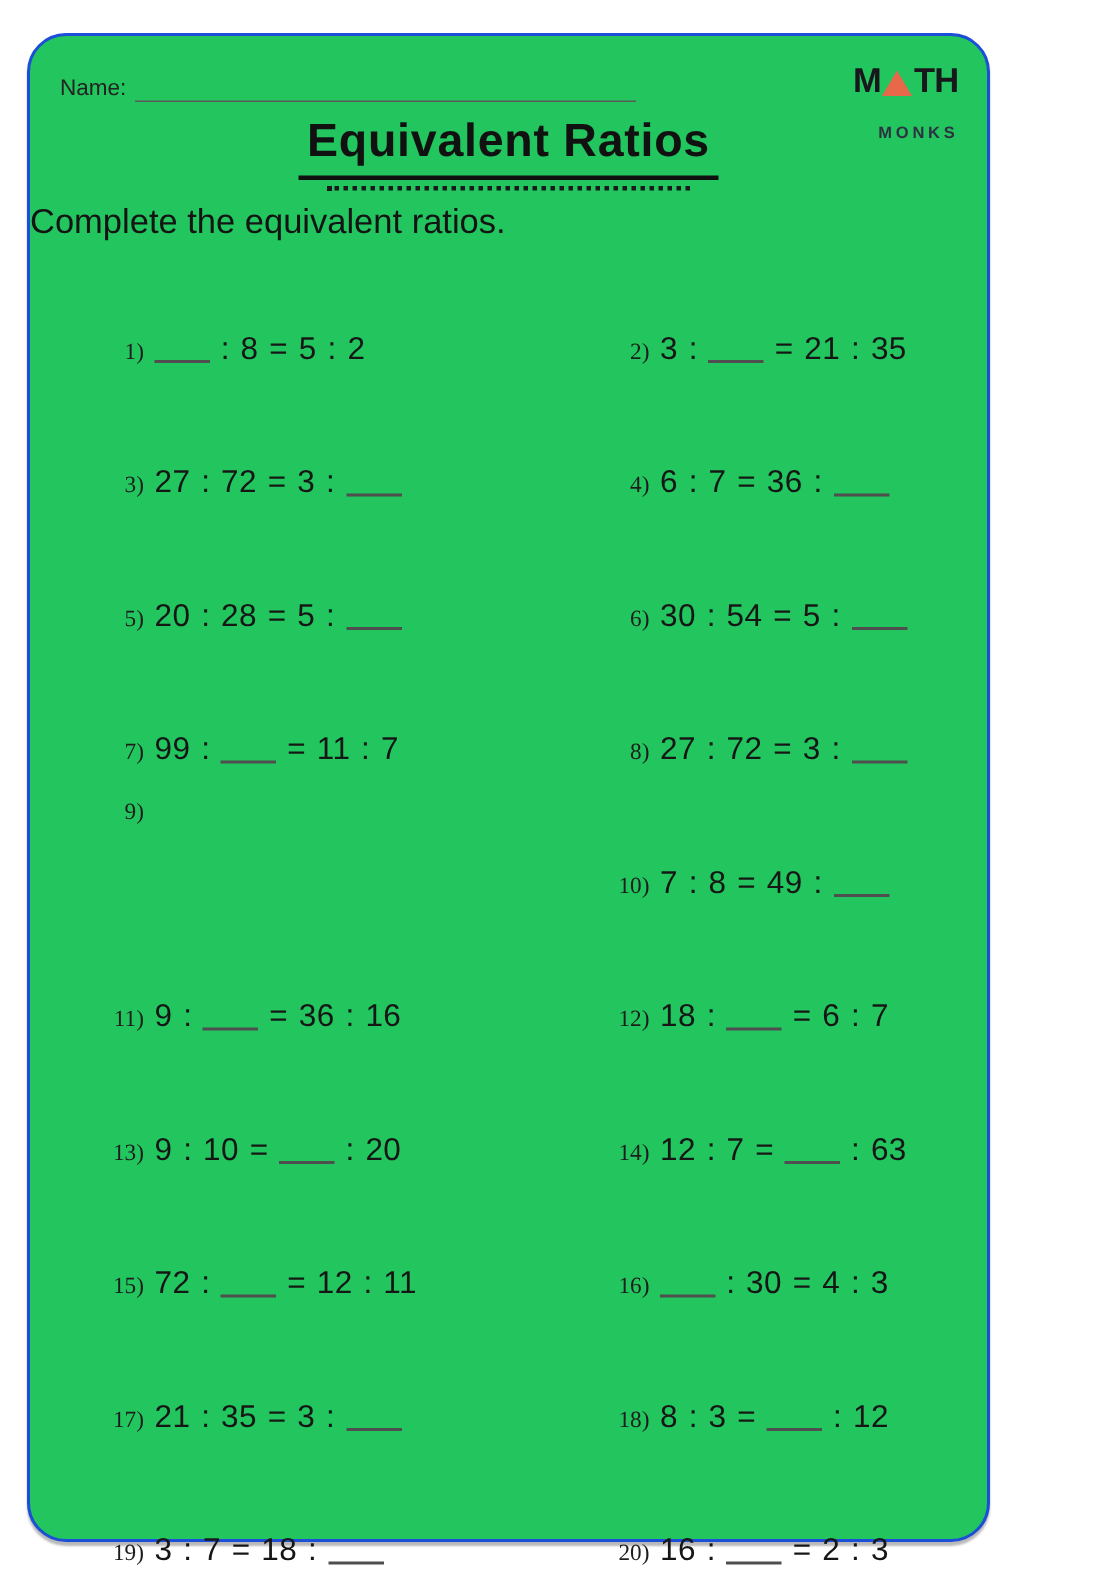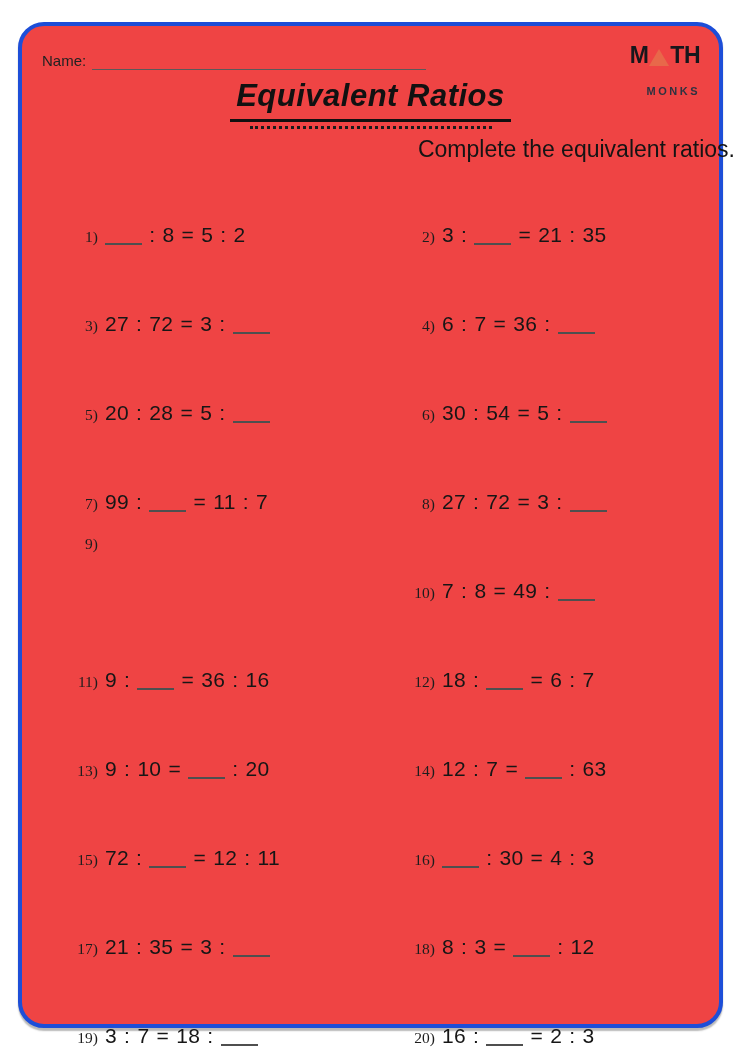--- a/index.html
+++ b/index.html
@@ -6,26 +6,26 @@
   body {
     width:742px; height:1050px;
     background:#ffffff;
     position:relative;
     overflow:hidden;
     font-family:"Liberation Sans", sans-serif;
     color:#1b1b1b;
   }
   .sheet {
     position:absolute; left:18px; top:22px;
-    width:705px; height:1006px;
+    width:642px; height:1006px;
     box-sizing:border-box;
-    border:4px solid #1d4ed8;
+    border:2px solid #1d4ed8;
     border-radius:26px;
     box-shadow:0 2.5px 1.5px rgba(0,0,0,0.28);
-    background:#ef4444;
+    background:#22c55e;
   }
   
   .name-row {
     position:absolute; left:20px; top:26px;
     display:flex; align-items:flex-end;
   }
   .name-label { font-size:15px; line-height:18px; color:#222; }
   .name-line {
     width:334px; height:16px; margin-left:6px;
     border-bottom:1.4px solid #5a5a5a;
@@ -50,29 +50,28 @@
     color:#2e3240; margin-top:18px;
   }
   
   .title-wrap { position:absolute; left:0; top:52px; width:100%; text-align:center; }
   .title-wrap h1 {
     display:inline-block; margin:0;
     font-size:31px; font-weight:700; letter-spacing:0.5px;
     color:#111;
     padding:0 6px 5px 6px;
     border-bottom:3px solid #101010;
-    font-style:italic;
   }
   .title-dotted {
     width:242px; margin:4px auto 0 auto;
     border-top:3px dotted #1a1a1a;
   }
   .subtitle {
-    position:absolute; left:16px; top:110px; width:100%;
-    text-align:right; margin:0;
+    position:absolute; left:0; top:110px; width:100%;
+    text-align:left; margin:0;
     font-size:23px; color:#141414;
   }
   
   .problems {
     position:absolute; left:40px; top:146px;
     display:grid;
     grid-template-columns:337px 337px;
     grid-auto-rows:89px;
     list-style:none; margin:0; padding:0;
   }

